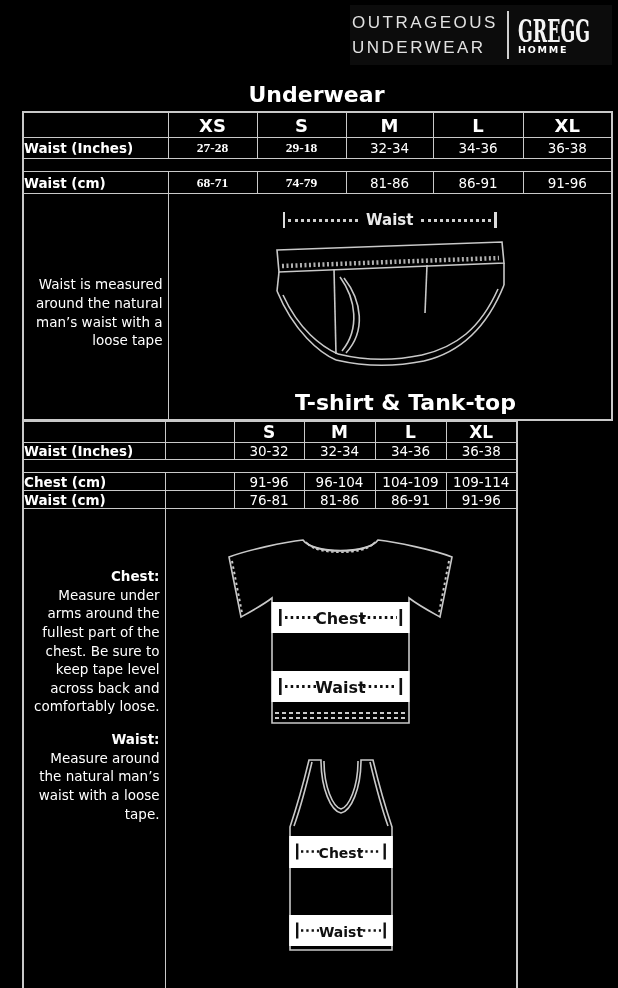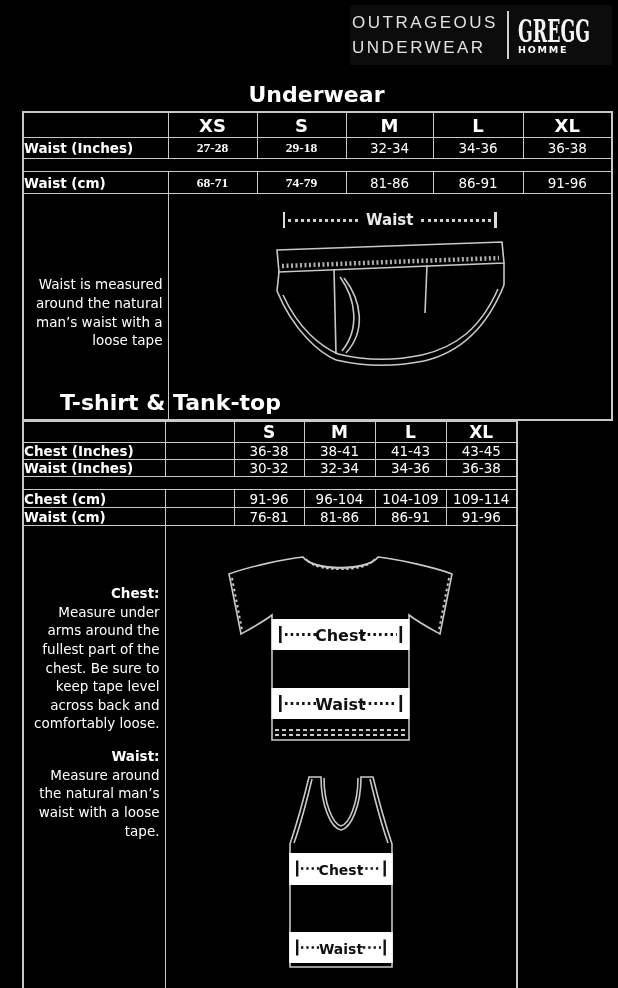--- a/index.html
+++ b/index.html
@@ -16,22 +16,22 @@
   .brand-divider{width:2px;height:48px;background:#cfcfcf;flex:none;}
   .brand-logo{width:56px;flex:none;}
   .gregg{display:inline-block;color:#f4f4f4;font-family:"DejaVu Serif",serif;font-weight:bold;
          font-size:31px;line-height:30px;transform:scaleX(.56);transform-origin:0 55%;white-space:nowrap;}
   .homme{display:block;color:#fff;font-size:9.5px;font-weight:bold;letter-spacing:1.8px;
          text-align:left;margin-top:-2px;}
 
   
   .uw-title{position:absolute;top:82px;left:22px;width:589px;text-align:center;
             font-size:22px;font-weight:bold;}
-  .ts-title{position:absolute;top:390px;left:22px;width:494px;text-align:left;
-            font-size:22px;font-weight:bold;margin-left:38px;}
+  .ts-title{position:absolute;top:390px;left:22px;width:494px;text-align:right;
+            font-size:22px;font-weight:bold;}
 
   
   table{border-collapse:collapse;table-layout:fixed;color:#fff;}
   .uw-table{position:absolute;top:111px;left:22px;width:589px;}
   .ts-table{position:absolute;top:420px;left:22px;width:494px;}
   td,th{border:1px solid #c9c9c9;text-align:center;padding:0;overflow:hidden;}
   table{border:2px solid #c9c9c9;}
   th.size{font-size:18px;font-weight:bold;height:24px;}
   .ts-table th.size{font-size:17px;height:19px;}
   td.lbl{text-align:left;font-weight:bold;font-size:13.5px;white-space:nowrap;}
@@ -160,28 +160,20 @@
     <tbody>
         <tr>
       <th></th>
       <th></th>
       <th class="size">S</th>
       <th class="size">M</th>
       <th class="size">L</th>
       <th class="size">XL</th>
     </tr>
     <tr class="r16">
-      <td class="lbl">Chest (Inches)</td>
-      <td></td>
-      <td class="val">36-38</td>
-      <td class="val">38-41</td>
-      <td class="val">41-43</td>
-      <td class="val">43-45</td>
-    </tr>
-    <tr class="r16">
       <td class="lbl">Waist (Inches)</td>
       <td></td>
       <td class="val">30-32</td>
       <td class="val">32-34</td>
       <td class="val">34-36</td>
       <td class="val">36-38</td>
     </tr>
     <tr class="sp">
           <td colspan="6"></td>
         </tr>

